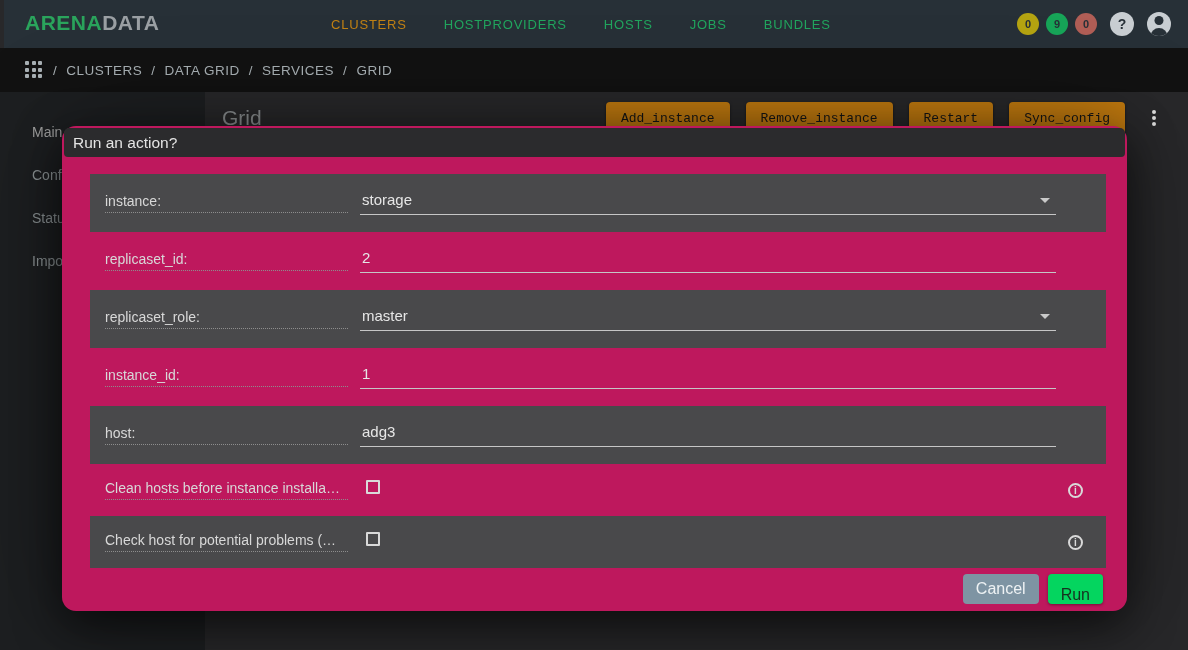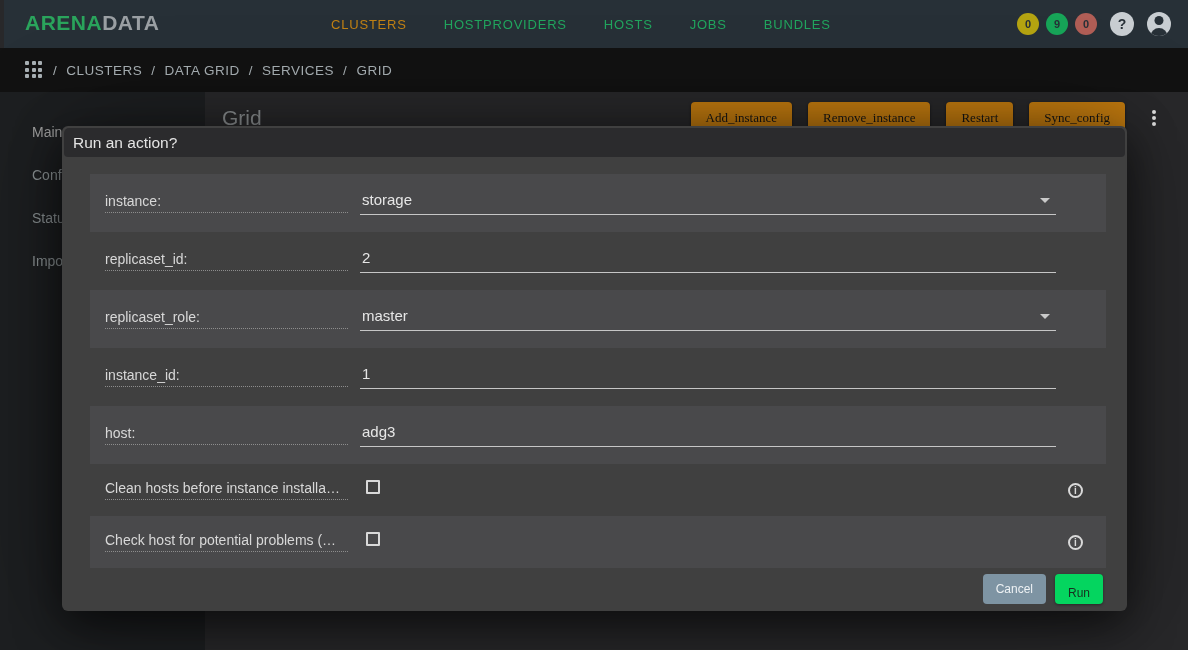--- a/index.html
+++ b/index.html
@@ -36,36 +36,36 @@
   
   .breadbar { position:absolute; top:48px; left:0; width:1188px; height:44px; background:#121212; z-index:5; }
   .apps-icon { position:absolute; left:25px; top:13px; display:grid; grid-template-columns:repeat(3,4px); grid-auto-rows:4px; gap:2.5px; cursor:pointer; }
   .apps-icon i { background:#a9b1b5; border-radius:1px; }
   .breadcrumbs { position:absolute; left:53px; top:0; height:44px; display:flex; align-items:center; gap:9px;
                  color:#a9b1b5; font-size:13.5px; letter-spacing:.5px; }
   .crumb { cursor:pointer; white-space:nowrap; }
   .crumb-sep { color:#a9b1b5; }
   .toolbar { position:absolute; top:54px; right:63px; display:flex; gap:16px; height:32px; }
   .action-btn { background:#c17a0f; color:#151515; border:none; border-radius:4px; font-size:13px;
-                font-family:Liberation Serif, serif; padding:0 15px; height:32px; cursor:pointer;
+                font-family:Liberation Mono, monospace; padding:0 15px; height:32px; cursor:pointer;
                 box-shadow:0 1px 3px rgba(0,0,0,.5); white-space:nowrap; }
   .kebab { position:absolute; top:58px; right:27px; width:14px; height:24px; display:flex; flex-direction:column;
            align-items:center; justify-content:center; gap:2px; cursor:pointer; }
   .kebab i { width:4px; height:4px; border-radius:50%; background:#e0e0e0; }
 
   
   .sidebar { position:absolute; left:0; top:92px; width:205px; height:558px; background:#1d1f21; padding-top:18px; z-index:1; }
   .side-item { height:43px; display:flex; align-items:center; padding-left:32px; font-size:14px; color:#8f9698; cursor:pointer; }
   .side-item.active { color:#a3a3a3; }
   .content { position:absolute; left:205px; top:92px; width:983px; height:558px; background:#28282a; z-index:1; }
   .page-title { position:absolute; left:17px; top:14px; font-size:21px; color:#8d9193; }
 
   
-  .modal { position:absolute; left:62px; top:126px; width:1065px; height:485px; background:#404040;
-           border-radius:6px; z-index:10;
+  .modal { position:absolute; left:62px; top:126px; width:1065px; height:485px; background:#be185d;
+           border-radius:14px; z-index:10;
            box-shadow:0 14px 45px rgba(0,0,0,.6), 0 0 100px rgba(0,0,0,.35); }
   .modal-header { margin:2px 2px 0 2px; height:29px; background:#2b2b2d; border-radius:5px 5px 4px 4px;
                   display:flex; align-items:center; padding-left:9px; }
   .modal-title { color:#e4e4e4; font-size:15.5px; }
   .modal-rows { margin:17px 21px 0 28px; }
   .mrow { height:58px; display:flex; align-items:center; padding-left:15px; padding-right:23px; }
   .mrow.small { height:52px; }
   .mrow.light { background:#49494b; }
   .flabel { width:243px; min-width:243px; border-bottom:1px dotted #8d8d8d; padding-bottom:3px;
             color:#d8d8d8; font-size:14px; white-space:nowrap; overflow:hidden; }
@@ -73,21 +73,21 @@
             padding:0 0 6px 2px; color:#e6e6e6; font-size:15px; min-height:18px; cursor:text; }
   .finput.select { cursor:pointer; }
   .caret { position:absolute; right:6px; top:7px; width:0; height:0;
            border-left:5px solid transparent; border-right:5px solid transparent; border-top:5px solid #c9c9c9; }
   .checkbox { width:14px; height:14px; border:2px solid #d9d9d9; border-radius:1px; margin-left:18px;
               margin-bottom:6px; background:transparent; cursor:pointer; flex:none; }
   .info-icon { margin-left:auto; width:15px; height:15px; border:2px solid #d9d9d9; border-radius:50%;
                color:#d9d9d9; font-size:10px; font-weight:bold; display:flex; align-items:center;
                justify-content:center; cursor:pointer; flex:none; }
   .modal-footer { display:flex; justify-content:flex-end; align-items:center; gap:9px; margin:6px 24px 0 0; }
-  .btn { border:none; border-radius:4px; height:30px; font-size:12px; font-family:"Liberation Sans", sans-serif;
+  .btn { border:none; border-radius:4px; height:30px; font-size:16px; font-family:"Liberation Sans", sans-serif;
          cursor:pointer; }
   .btn-cancel { background:#7e94a3; color:#eef2f4; padding:0 13px; }
   .btn-run { background:#04d55f; color:#17301f; padding:12px 13px; box-shadow:0 1px 3px rgba(0,0,0,.4); }
 </style>
 </head>
 <body>
 
 <div class="topnav">
   <div class="logo">
     <span class="p1">ARENA</span><span class="p2">DATA</span>

